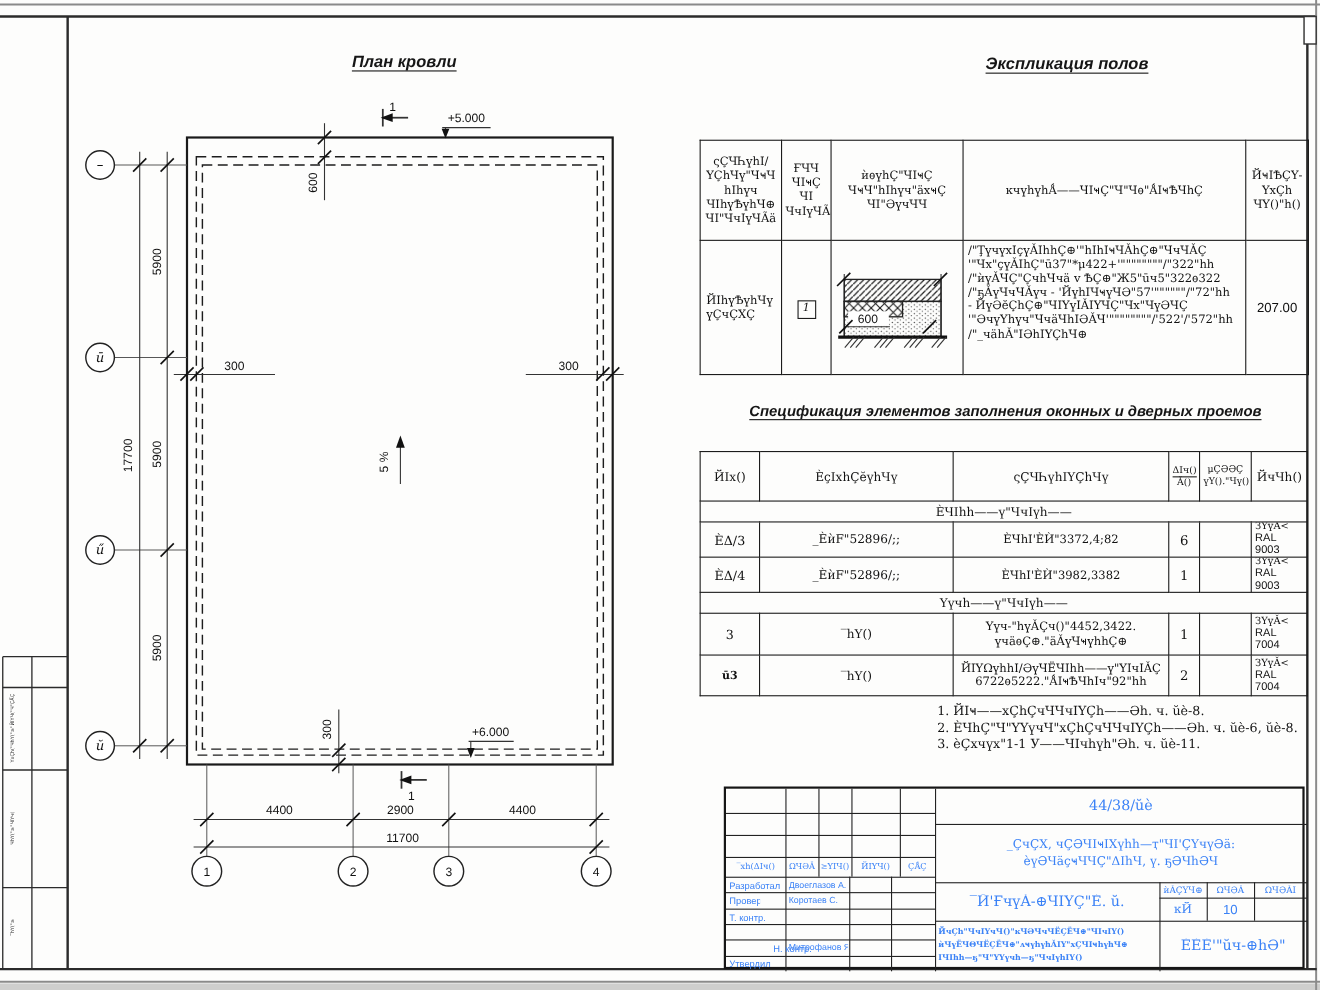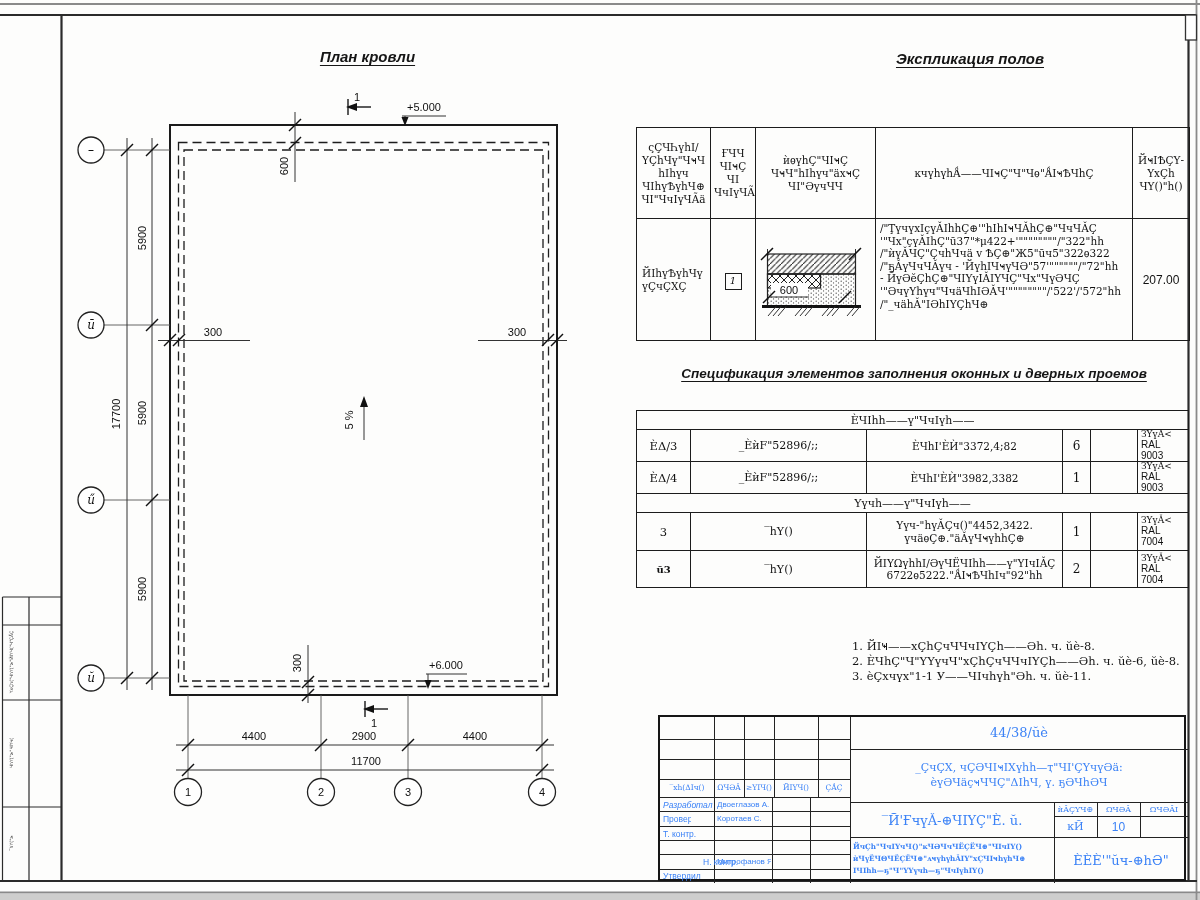--- a/index.html
+++ b/index.html
@@ -272,20 +272,32 @@
 <table class="tbl" style="left:636px;top:410px;width:552px;">
   <colgroup>
         <col style="width:54px">
         <col style="width:176px">
         <col style="width:196px">
         <col style="width:28px">
         <col style="width:47px">
         <col style="width:51px">
       </colgroup>
   <tbody>
+        <tr style="height:45px">
+    <td class="g c" style="font-size:11px;">ЙІх()</td>
+    <td class="g c" style="font-size:11px;">ÈçІхһÇĕүһЧү</td>
+    <td class="g c" style="font-size:11px;">ςÇЧҺүһІҮÇһЧү</td>
+    <td class="g c qtyfrac" style="font-size:8.5px;line-height:10px;">
+      <span style="border-bottom:1px solid #1c1c1c;">ΔІч()</span><br>
+      <span>Ǎ()</span>
+    </td>
+    <td class="g pre c" style="font-size:8.5px;line-height:11px;">μÇӘӘÇ
+үҮ()."Чү()</td>
+    <td class="g c" style="font-size:11px;">ЙчЧһ()</td>
+  </tr>
   <tr style="height:19px">
     <td class="g c" colspan="6" style="font-size:11px;">ÈЧІһһ——ү"ЧчІүһ——</td>
   </tr>
   <tr style="height:28px">
     <td class="g c" style="font-size:11.5px;">ÈΔ/3</td>
     <td class="g c" style="font-size:11px;">_ÈѝF"52896/;;</td>
     <td class="g c" style="font-size:10.5px;">ÈЧһІ'ÈЍ"3372,4;82</td>
     <td class="g c" style="font-size:12px;">6</td>
     <td></td>
     <td style="padding-left:3px;">
@@ -366,21 +378,21 @@
   <div class="vl" style="left:394px;top:85px;height:81px;"></div>
   <div class="vl" style="left:437px;top:85px;height:35px;"></div>
   <div class="vl" style="left:480px;top:85px;height:35px;"></div>
 
   <div class="tx g" style="left:0;top:66px;width:54px;font-size:7.5px;text-align:center;">‾хһ(ΔІч()</div>
   <div class="tx g" style="left:54px;top:66px;width:30px;font-size:7.5px;text-align:center;">ΩЧӘǍ</div>
   <div class="tx g" style="left:84px;top:66px;width:30px;font-size:7.5px;text-align:center;">≥ҮІЧ()</div>
   <div class="tx g" style="left:114px;top:66px;width:44px;font-size:7.5px;text-align:center;">ЙІҮЧ()</div>
   <div class="tx g" style="left:158px;top:66px;width:32px;font-size:7.5px;text-align:center;">ÇǺÇ</div>
 
-  <div class="tx" style="left:3px;top:83px;width:50px;font-size:8.5px;font-style:italic;">Разработал</div>
+  <div class="tx" style="left:3px;top:83px;width:50px;font-size:8.5px;">Разработал</div>
   <div class="tx" style="left:57px;top:83px;width:54px;font-size:8px;">Двоеглазов А. В.</div>
   <div class="tx" style="left:3px;top:97px;width:28px;font-size:8.5px;">Проверил</div>
   <div class="tx" style="left:57px;top:97px;width:46px;font-size:8px;">Коротаев С. Н.</div>
   <div class="tx" style="left:3px;top:112px;width:50px;font-size:8.5px;">Т. контр.</div>
   <div class="tx" style="left:57px;top:112px;width:54px;font-size:8px;"></div>
   <div class="tx" style="left:3px;top:126px;width:50px;font-size:8.5px;"></div>
   <div class="tx" style="left:57px;top:126px;width:54px;font-size:8px;"></div>
   <div class="tx" style="left:3px;top:140px;width:50px;font-size:8.5px;padding-left:40px;">Н. контр.</div>
   <div class="tx" style="left:57px;top:140px;width:54px;font-size:8px;">Митрофанов Я. А.</div>
   <div class="tx" style="left:3px;top:154px;width:50px;font-size:8.5px;">Утвердил</div>

